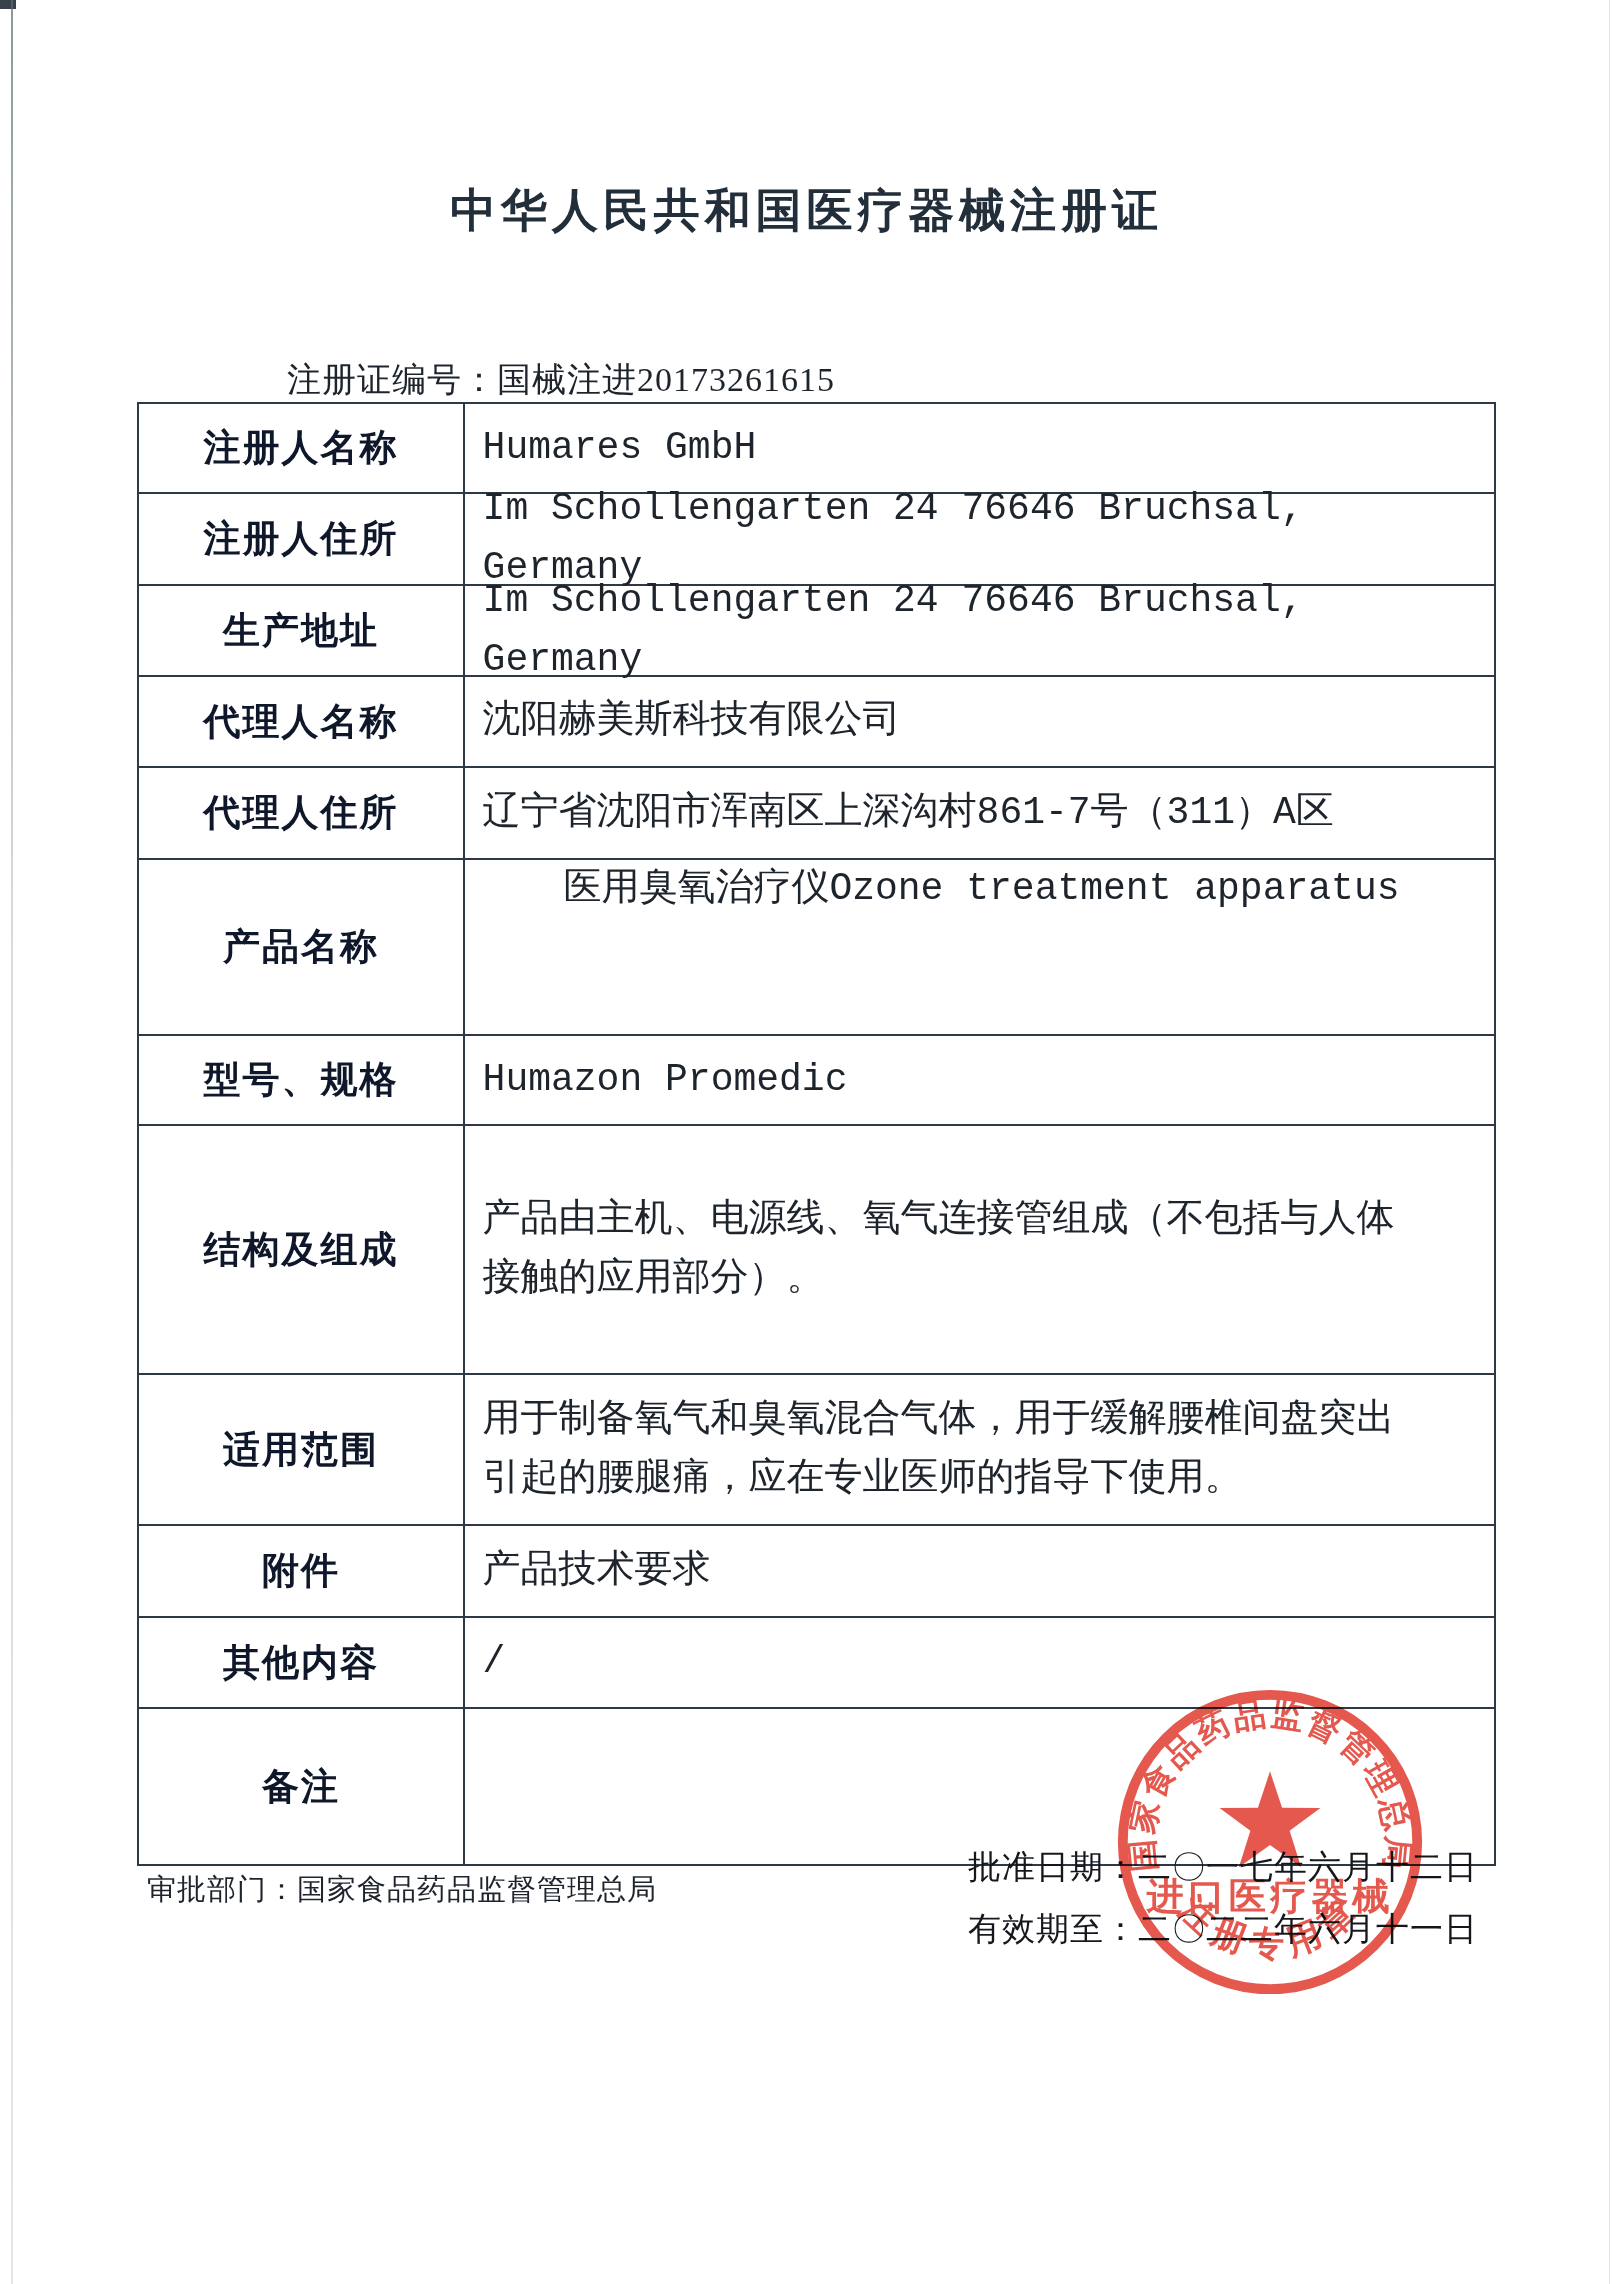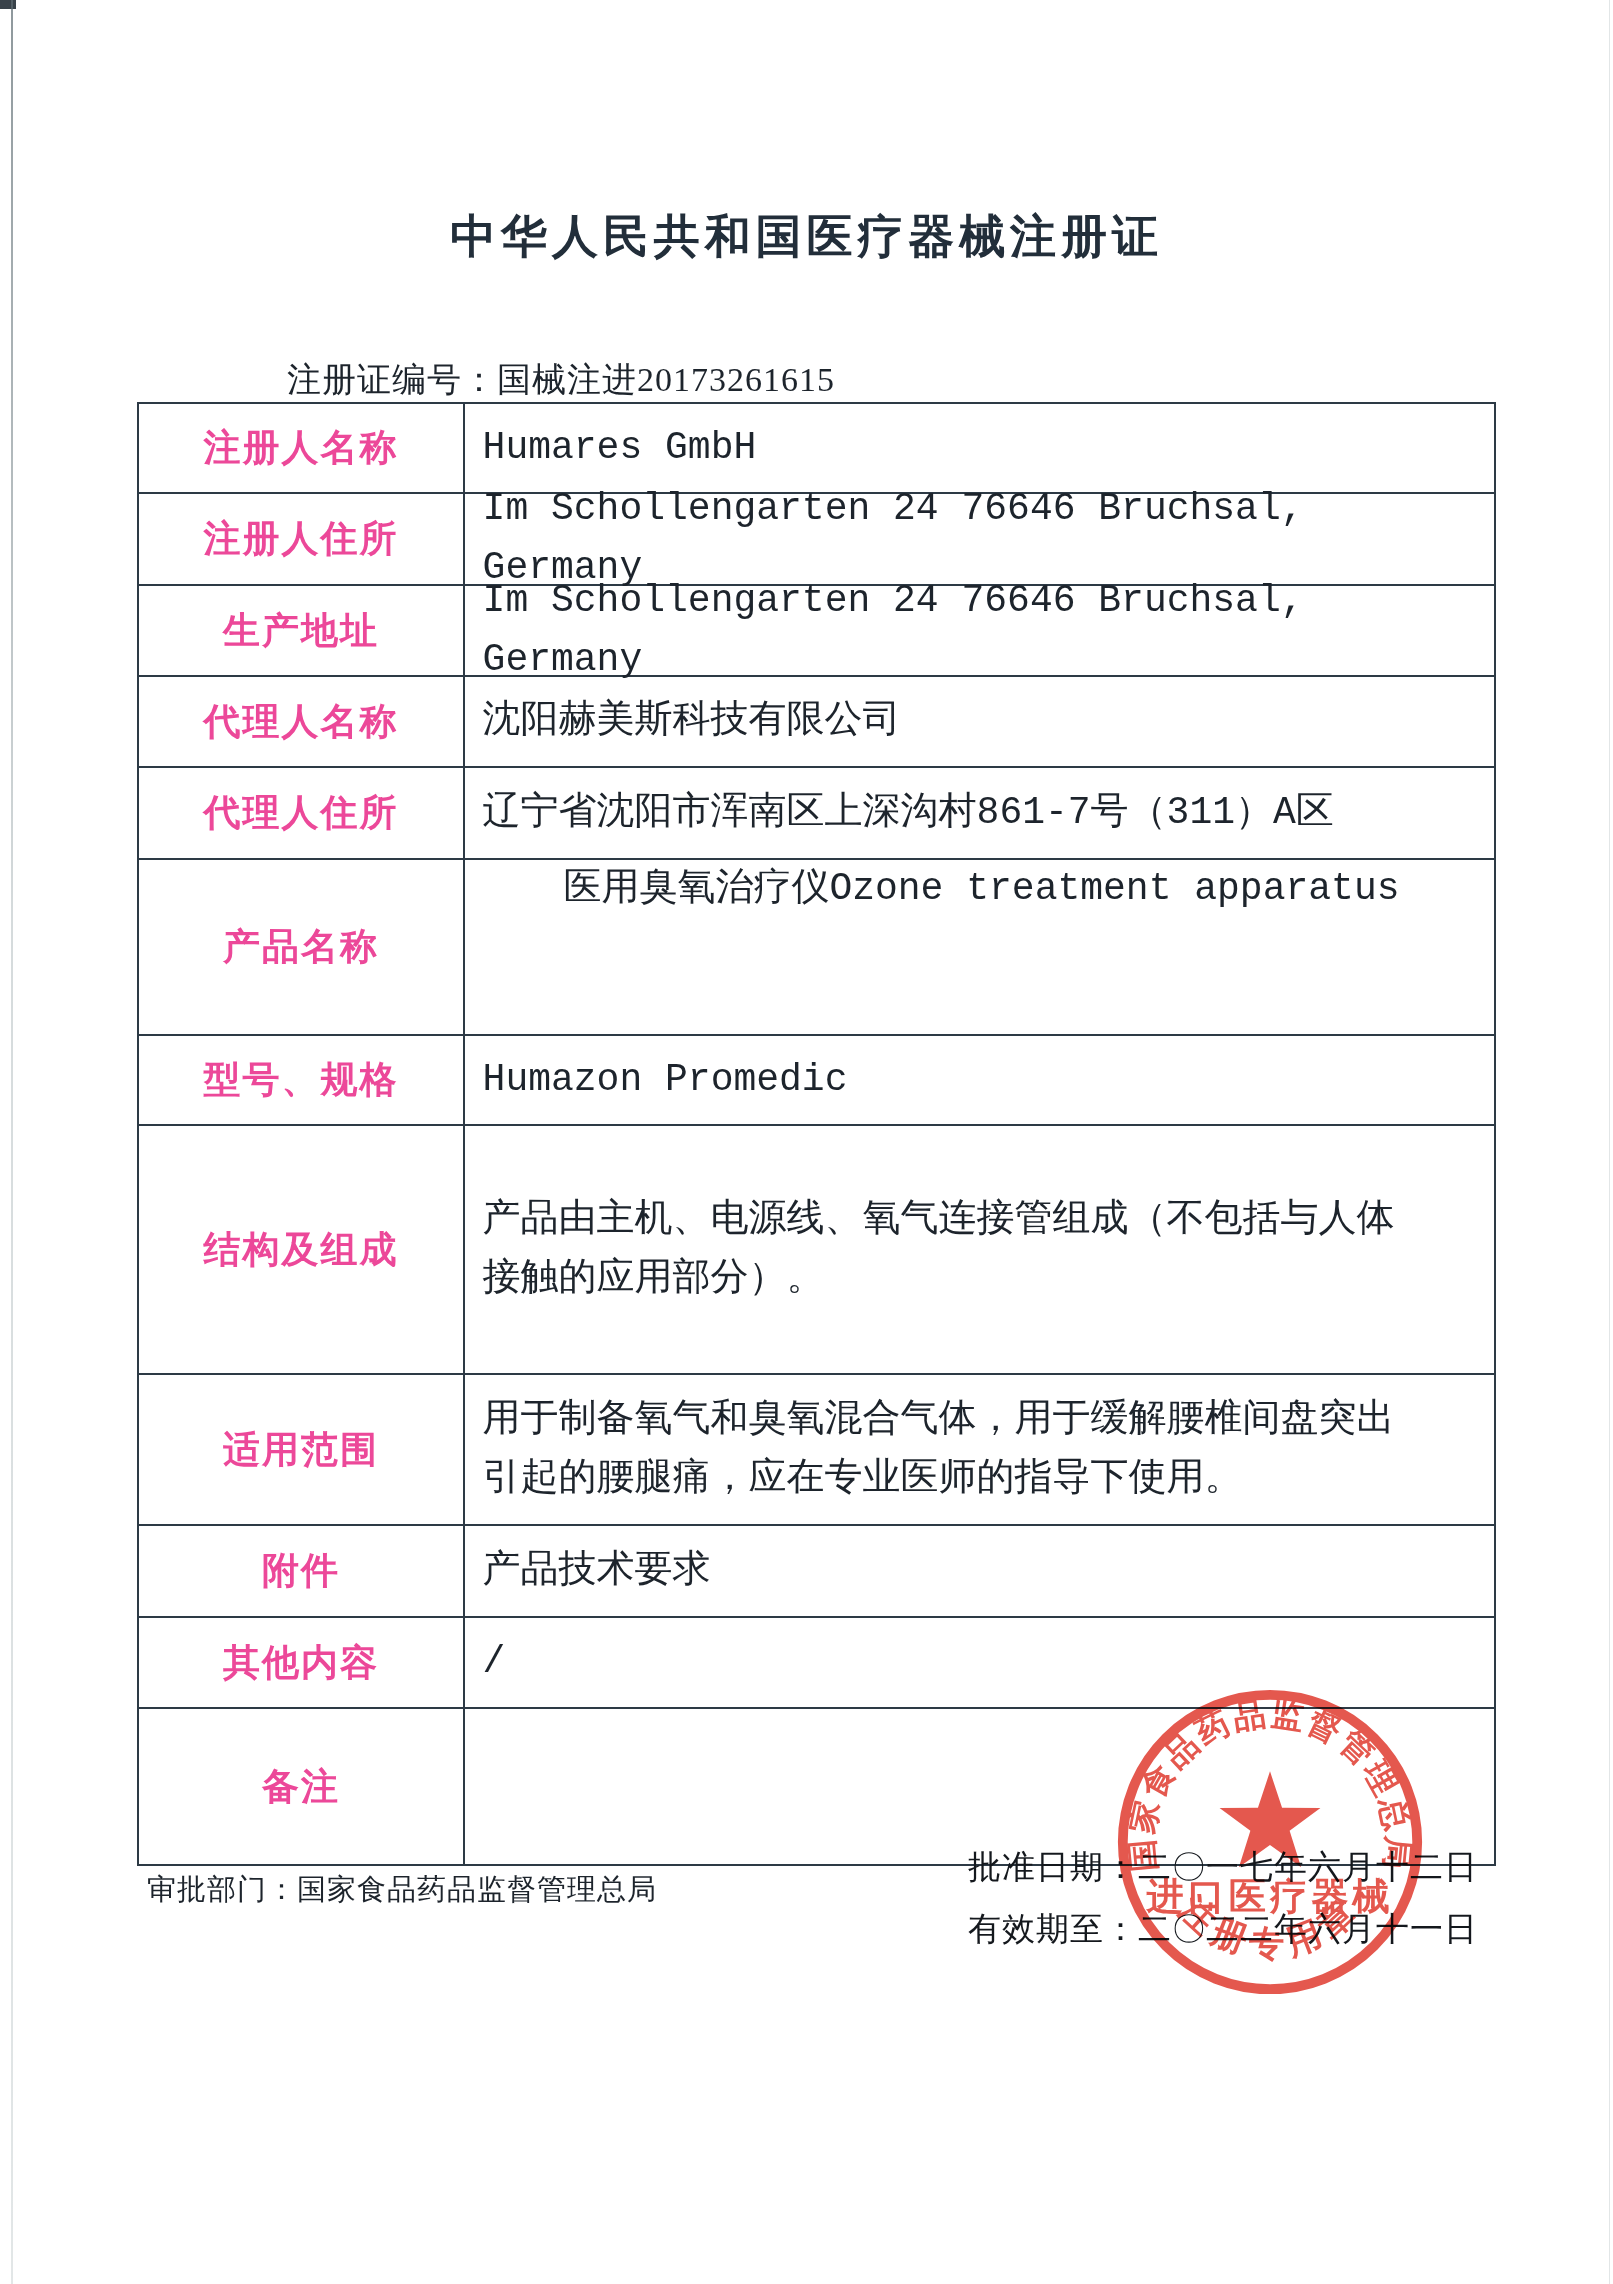--- a/index.html
+++ b/index.html
@@ -10,21 +10,21 @@
     overflow:hidden;
     font-family:"Liberation Serif", serif;
     color:#1f262e;
   }
   
   .scan-edge-line{position:absolute;left:10.8px;top:0;width:2px;height:2285px;background:linear-gradient(#5e6c72,#c3cbcd 40%,#d6dcdd);opacity:.7;}
   .scan-corner{position:absolute;left:0;top:0;width:15.7px;height:8.8px;background:#39424a;}
   .scan-right-line{position:absolute;right:2.9px;top:0;width:1px;height:2285px;background:#e2e6e7;}
 
   .doc-title{
-    position:absolute;top:206px;left:0;width:1613px;
+    position:absolute;top:180px;left:0;width:1613px;
     text-align:center;
     font-family:"Liberation Sans", sans-serif;
     font-weight:bold;font-size:46px;letter-spacing:4.9px;
     color:#222e3a;
   }
   .certno-line{
     position:absolute;top:357px;left:287px;
     font-size:34px;color:#1d242c;letter-spacing:1px;
   }
   .reg-table{
@@ -33,21 +33,21 @@
     background:transparent;
   }
   .t-row{display:flex;box-sizing:border-box;border-top:2.9px solid #2d3a45;}
   .t-row:first-child{border-top:none;}
   .t-label{
     width:326px;flex:0 0 326px;box-sizing:border-box;
     border-right:2.9px solid #2d3a45;
     display:flex;align-items:center;justify-content:center;
     font-family:"Liberation Sans", sans-serif;
     font-weight:bold;font-size:37px;letter-spacing:2px;
-    color:#ec4899;text-align:center;
+    color:#0f172a;text-align:center;
   }
   .t-value{
     flex:1;box-sizing:border-box;
     display:flex;align-items:center;
     padding-left:17.6px;padding-right:13.7px;
     font-family:"Liberation Mono","DejaVu Sans Mono", monospace;
     font-size:38px;color:#1d242c;
     line-height:1.55;
   }
   .t-value.two-line{flex-direction:row;align-items:flex-start;justify-content:center;}

